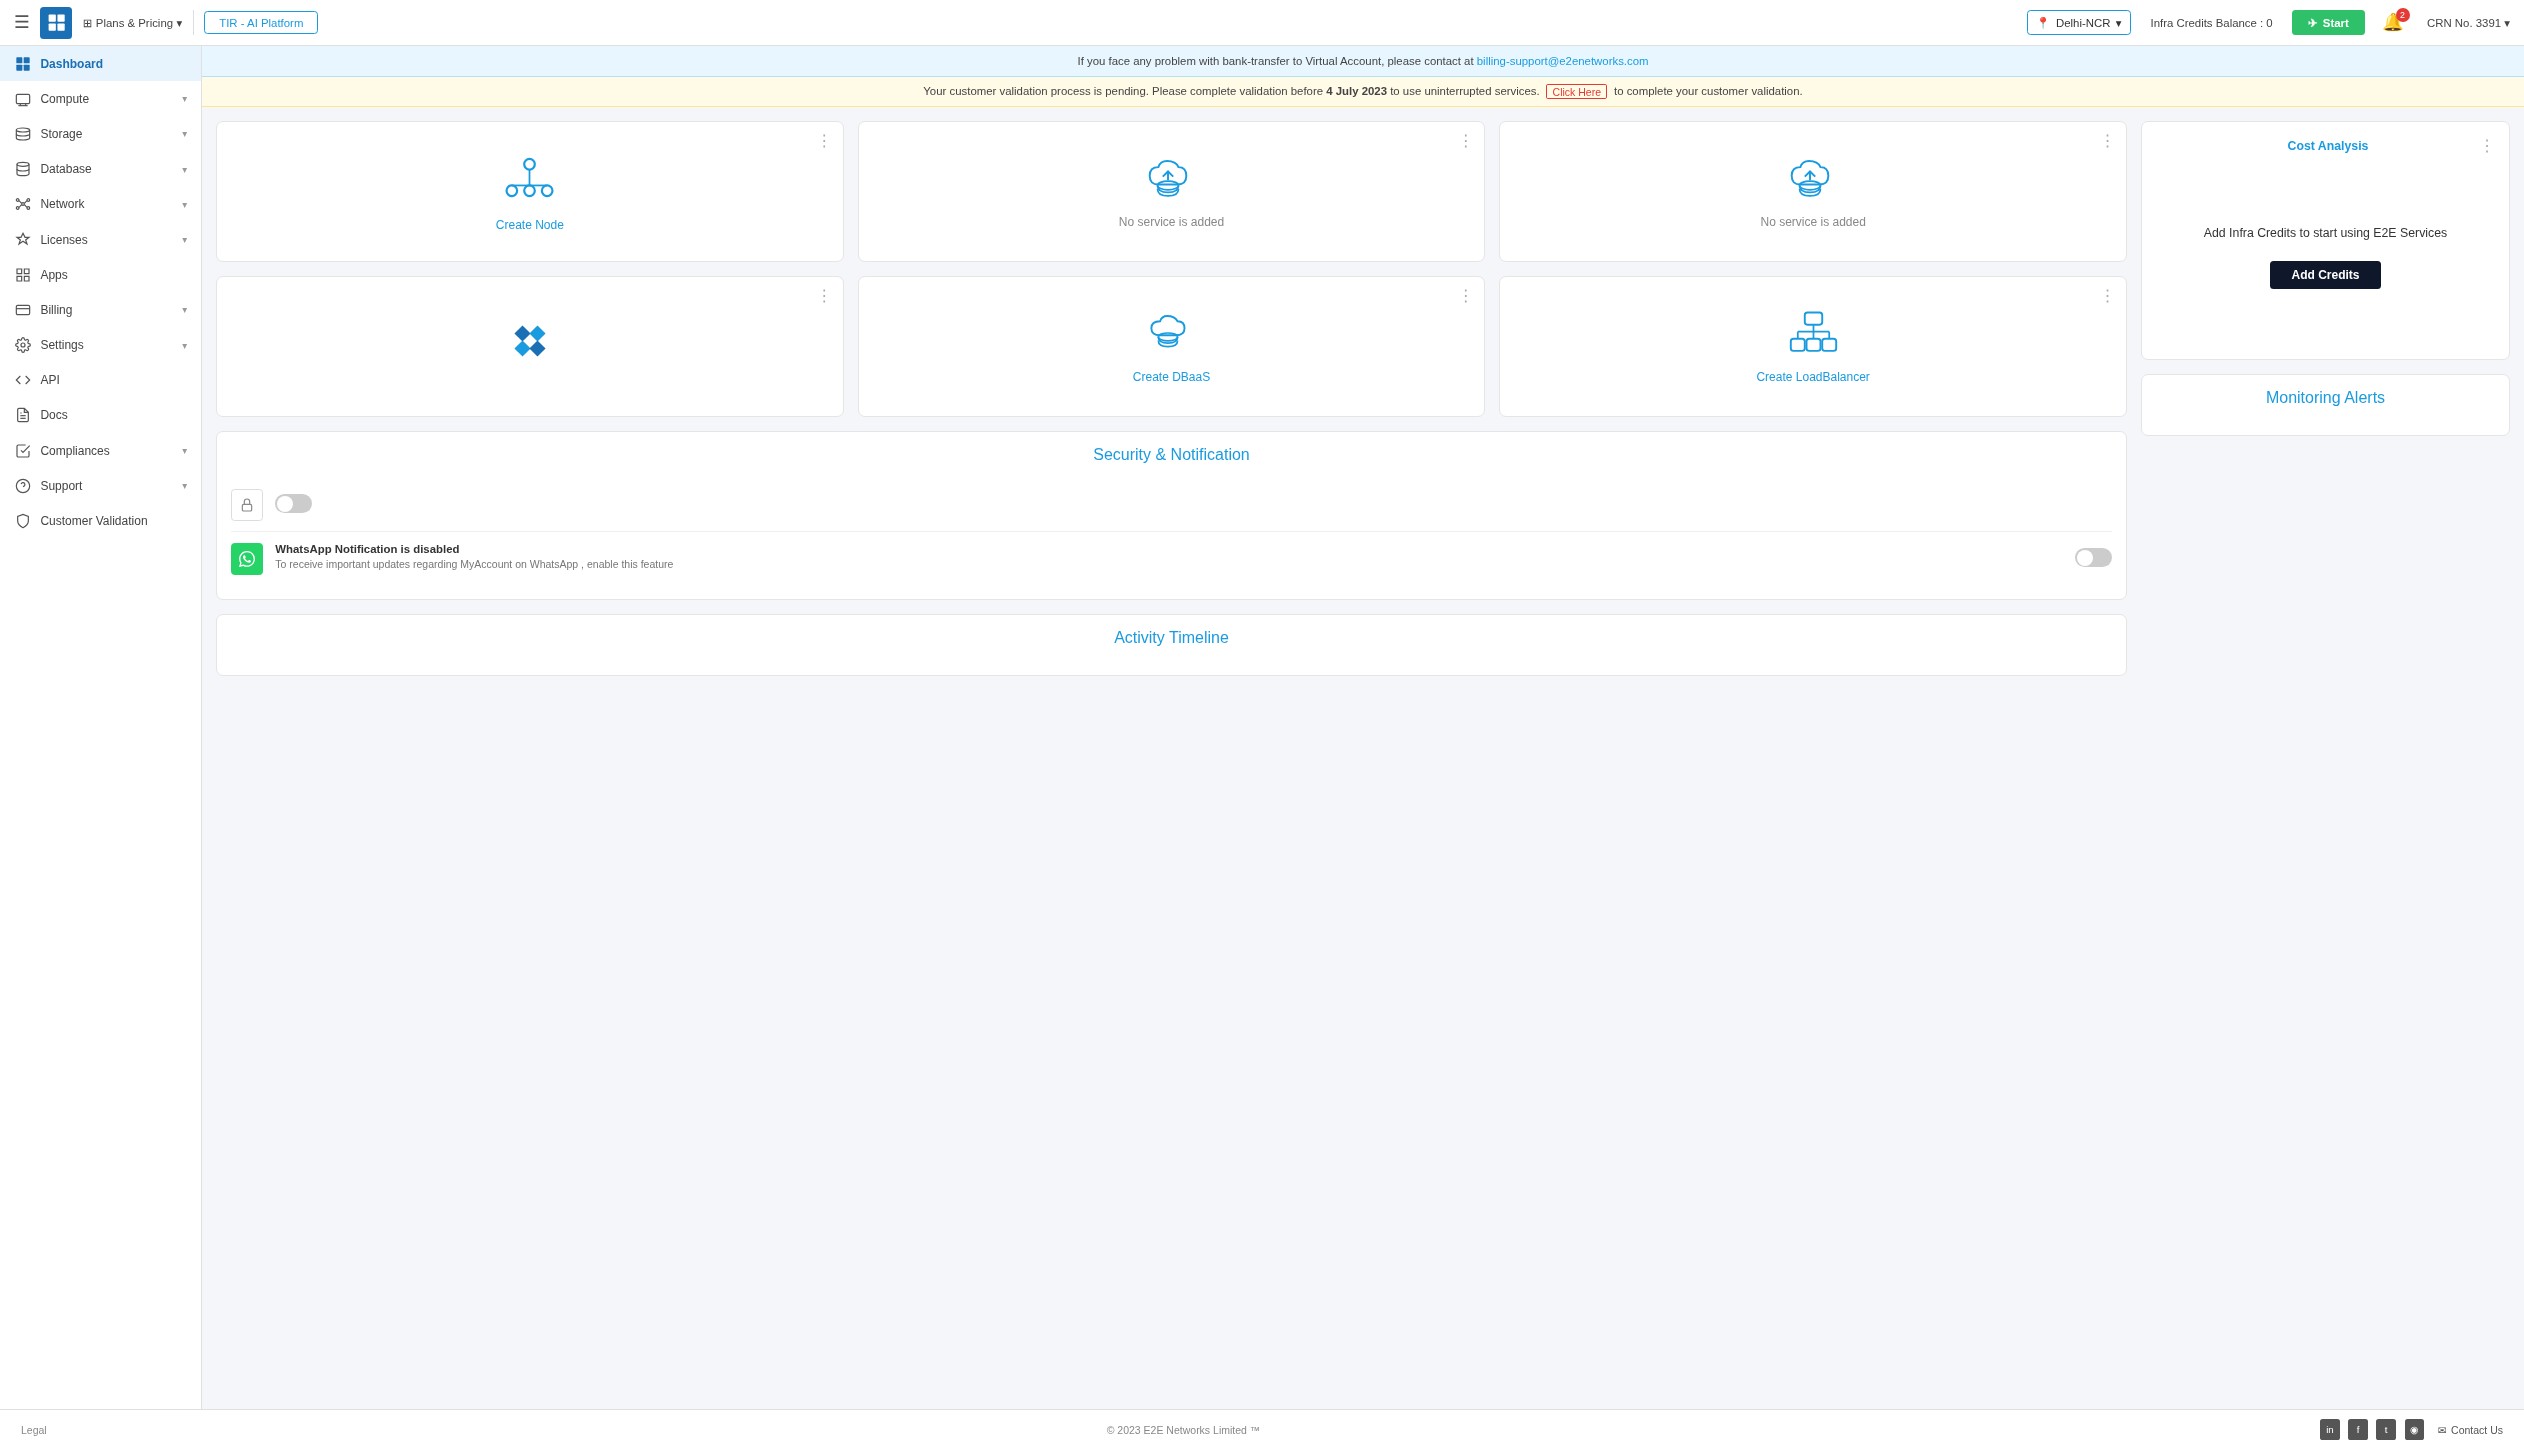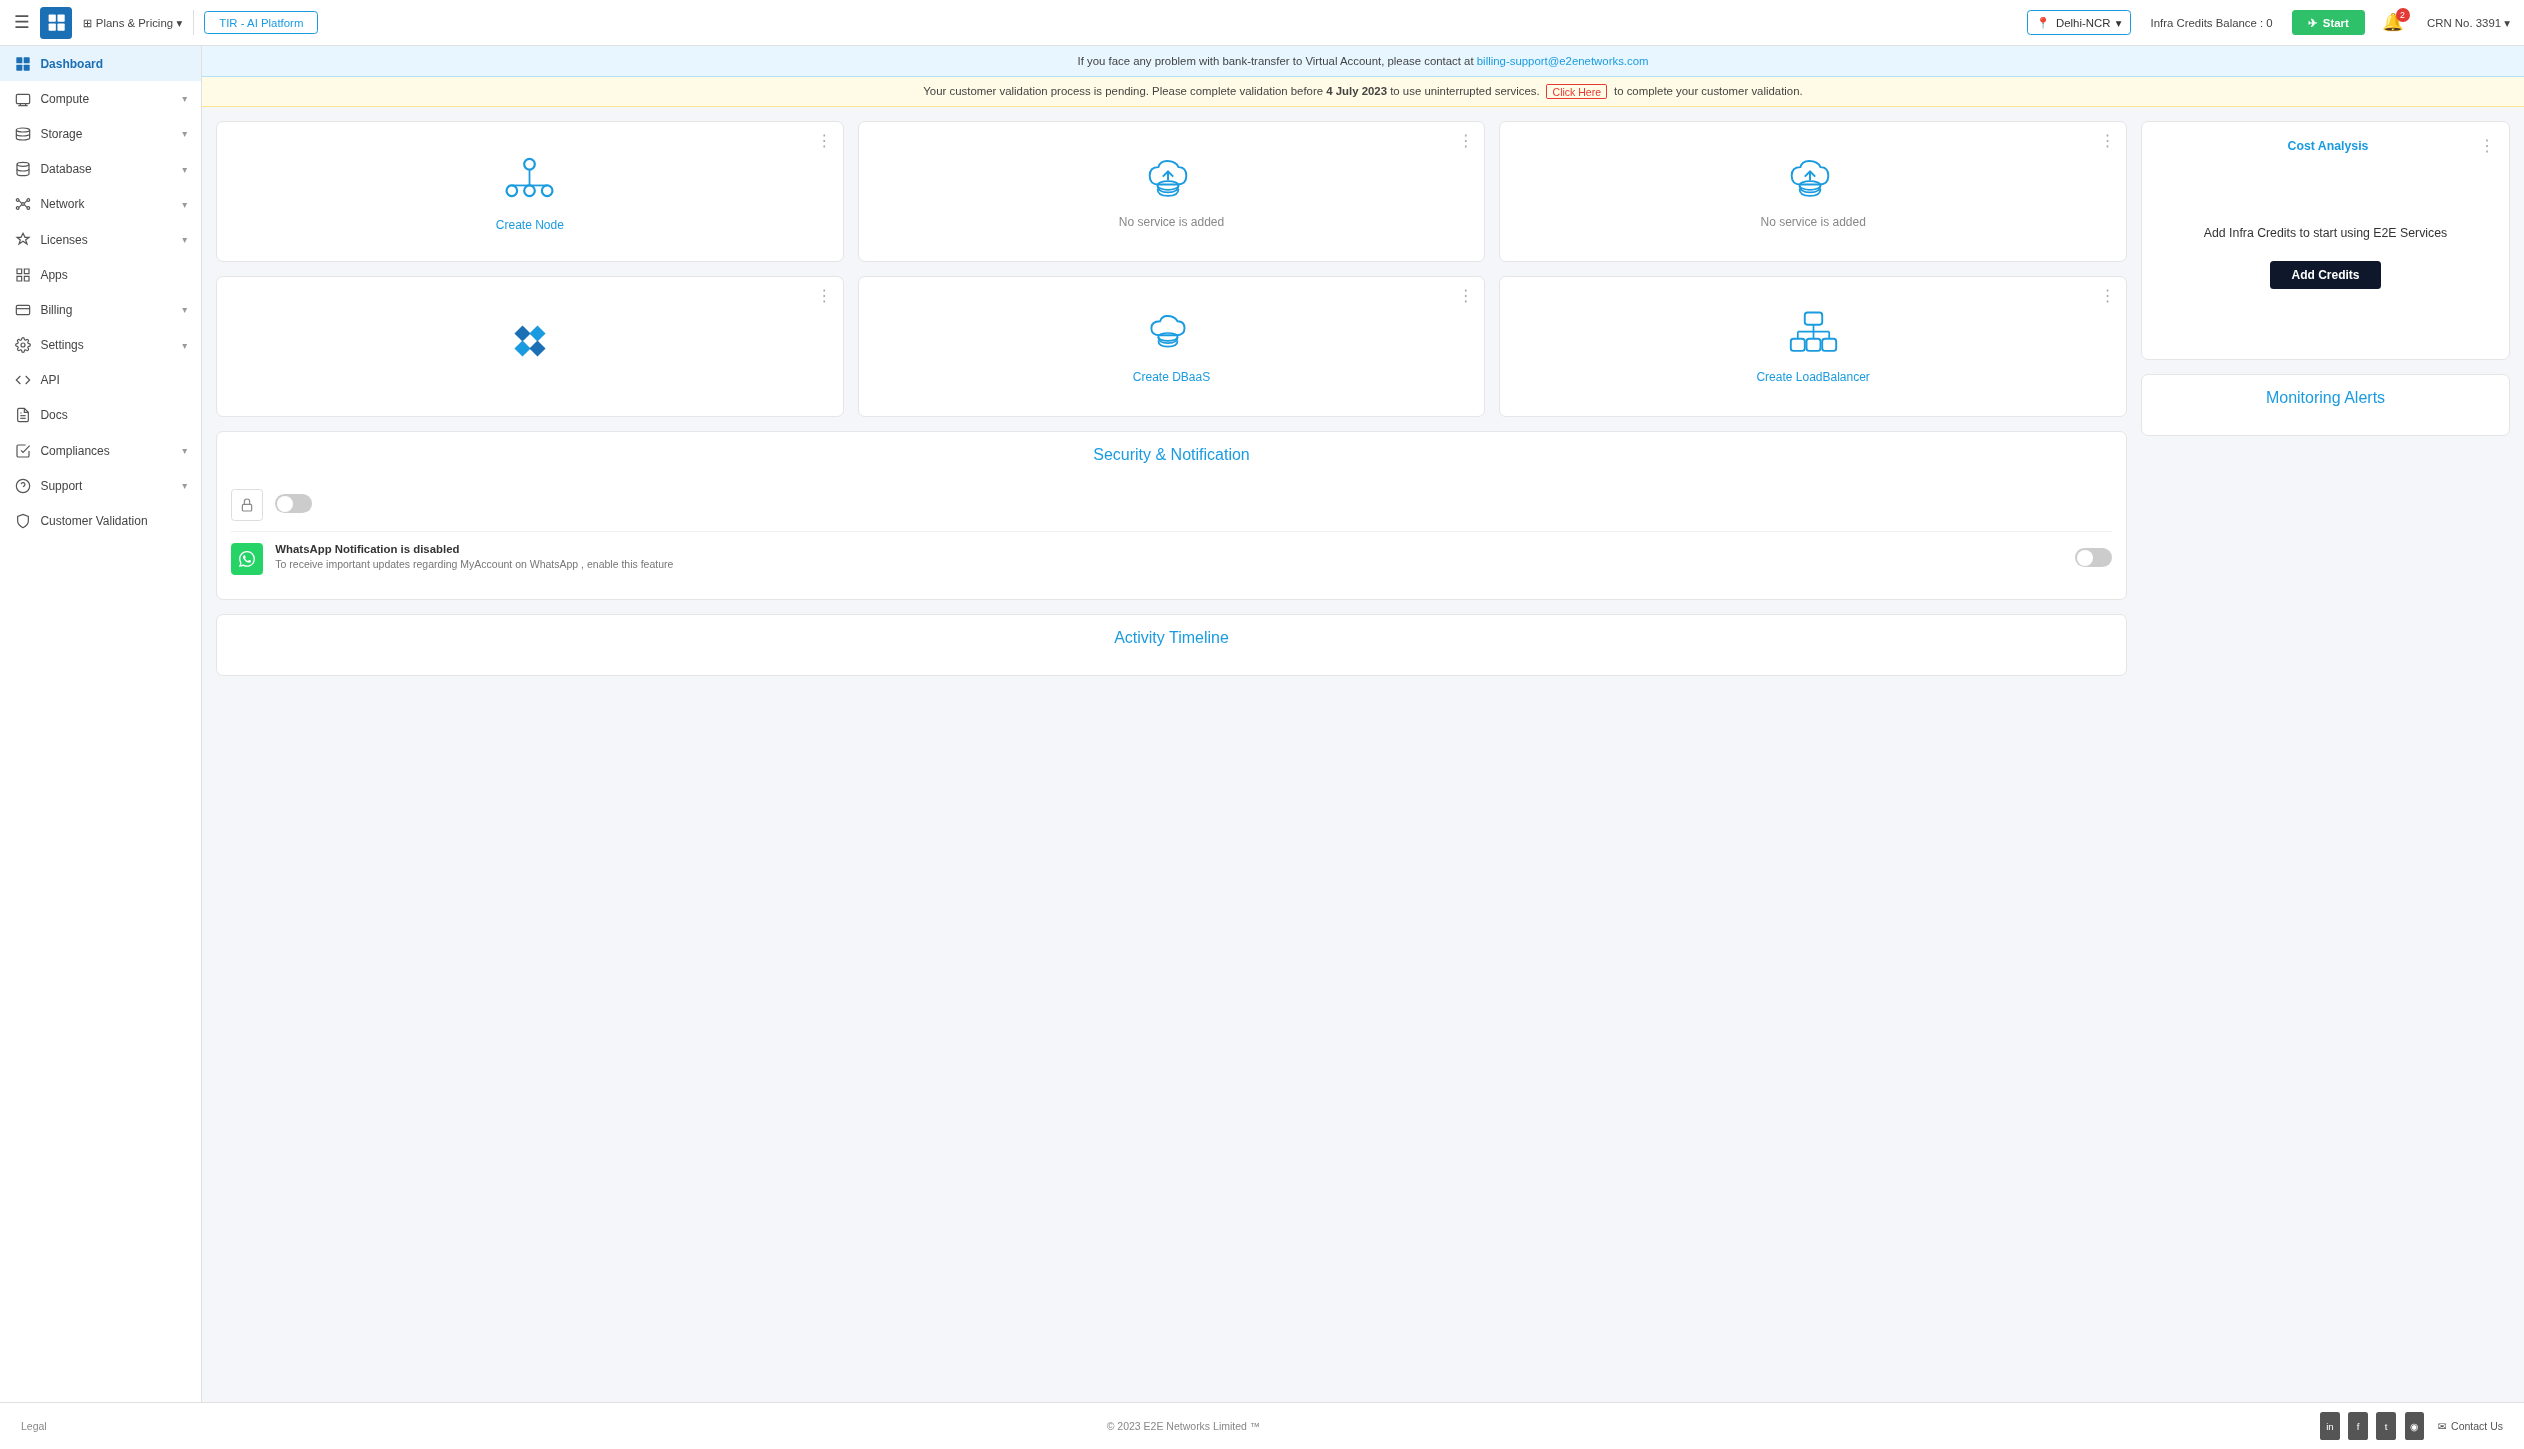--- a/index.html
+++ b/index.html
@@ -84,21 +84,21 @@
     .alerts-panel .alerts-table { width: 100%; border-collapse: collapse; font-size: 11px; }
     .alerts-panel .alerts-table th { background: #f0f0f0; padding: 7px 10.5px; text-align: left; font-weight: 600; color: #555; }
     .alerts-panel .alerts-empty { text-align: center; color: #888; padding: 17.6px; font-size: 11.4px; }
 
     
     .activity-panel { background: #fff; border: 0.9px solid #e5e5e5; border-radius: 7px; padding: 14px; }
 
     
     .footer { background: #fff; border-top: 0.9px solid #e0e0e0; padding: 8.8px 21px; display: flex; align-items: center; justify-content: space-between; font-size: 10.5px; color: #888; flex-shrink: 0; }
     .footer-social { display: flex; gap: 8.8px; align-items: center; }
-    .footer-social .social-icon { width: 19.3px; height: 28px; background: #555; border-radius: 2.6px; display: flex; align-items: center; justify-content: center; color: #fff; font-size: 9.7px; cursor: pointer; }
+    .footer-social .social-icon { width: 19.3px; height: 21px; background: #555; border-radius: 2.6px; display: flex; align-items: center; justify-content: center; color: #fff; font-size: 9.7px; cursor: pointer; }
     .footer-contact { display: flex; align-items: center; gap: 4.4px; color: #555; cursor: pointer; }
   </style>
 </head>
 <body>
 
 <nav class="topnav">
   <span class="topnav-menu-icon">☰</span>
 
   <div class="topnav-logo">
     <div class="logo-box">

